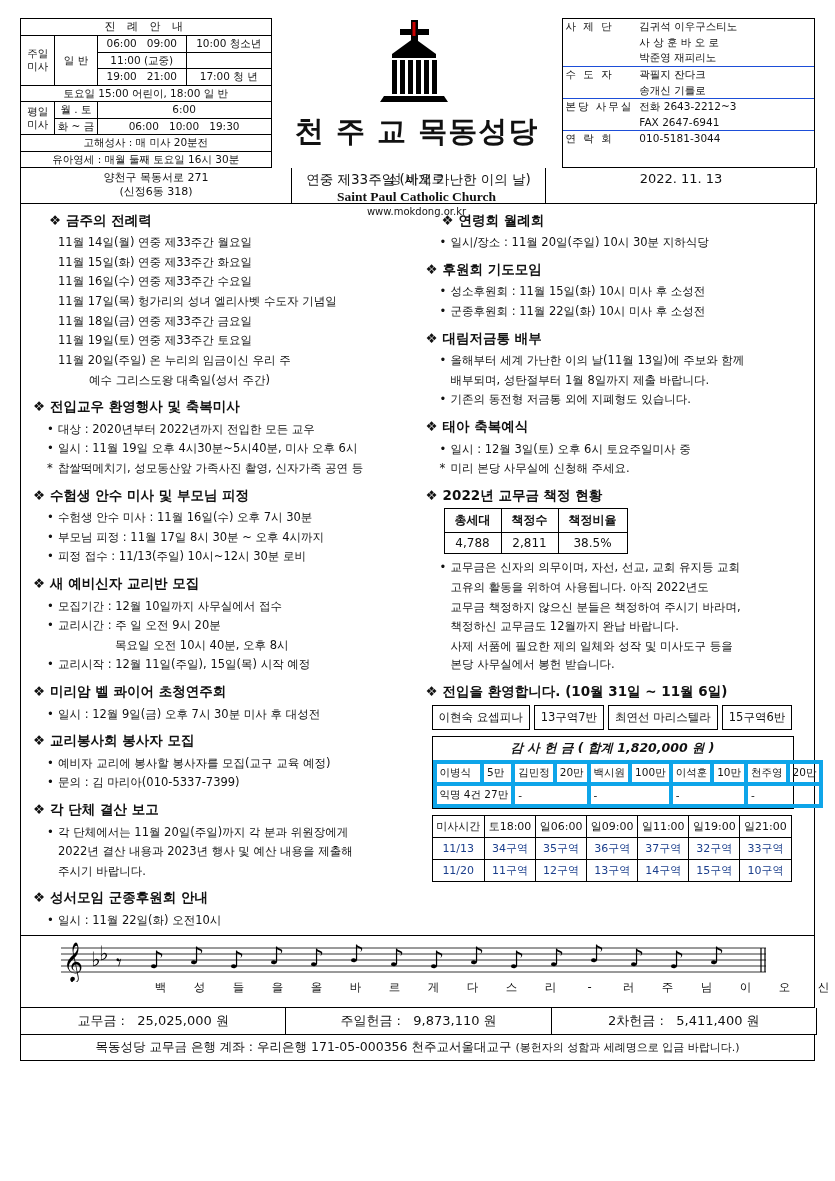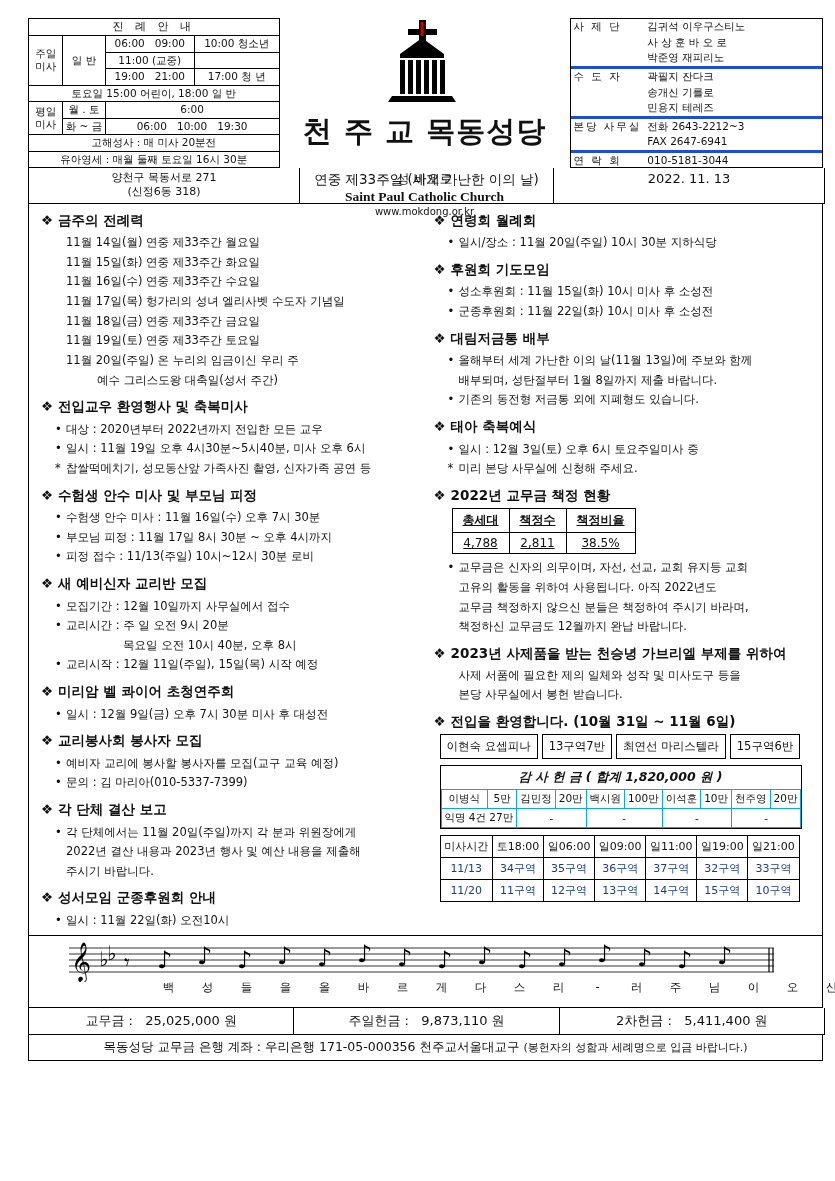--- a/index.html
+++ b/index.html
@@ -1,67 +1,67 @@
 <!DOCTYPE html>
 <html><head>
 <meta charset="utf-8">
 <style>
   html,body{margin:0;padding:0;background:#ffffff;}
   body{width:835px;height:1181px;font-family:"DejaVu Sans","Liberation Sans",sans-serif;color:#111;}
-  .page{position:relative;width:835px;height:995px;box-sizing:border-box;padding:18px 28px;}
+  .page{position:relative;width:835px;height:995px;box-sizing:border-box;padding:18px 20px;}
 
   
   .header{display:flex;width:795px;height:150px;}
   .mass-table{border:1px solid #000;border-collapse:collapse;width:262px;font-size:10.5px;}
   .mass-table td{border:1px solid #000;text-align:center;padding:1px 2px;line-height:1.25;white-space:nowrap;}
   .mass-title{font-size:11px;letter-spacing:4px;}
   .logo{flex:1;text-align:center;position:relative;}
   .logo-title{font-size:29px;font-weight:bold;letter-spacing:1px;margin-top:2px;}
   .logo-sub1{font-size:13px;font-weight:normal;margin-top:18px;}
   .logo-sub2{font-size:13.5px;font-weight:bold;font-family:"Liberation Serif",serif;margin-top:1px;}
   .logo-sub3{font-size:10px;margin-top:1px;}
   .contact{width:262px;border:1px solid #000;font-size:10.5px;}
   .contact table{border-collapse:collapse;width:100%;}
   .contact td{padding:1px 3px;line-height:1.3;vertical-align:top;}
   .contact .lbl{width:62px;letter-spacing:2px;white-space:nowrap;}
-  .hr-line{border-top:3px solid #1d4ed8;}
+  .hr-line{border-top:1px solid #1d4ed8;}
 
   .subhead{display:flex;width:795px;border:1px solid #000;border-top:none;font-size:12px;}
   .subhead > div{padding:3px 4px;text-align:center;line-height:1.3;}
   .sub-addr{width:262px;border-right:1px solid #000;font-size:11px;}
   .sub-mid{flex:1;border-right:1px solid #000;padding-top:10px;font-size:13.5px;}
   .sub-date{width:262px;padding-top:10px;font-size:13px;}
 
   
   .content{display:flex;width:795px;border:1px solid #000;border-top:none;box-sizing:border-box;padding:6px 8px 4px 8px;}
   .col{width:50%;box-sizing:border-box;padding:0 8px;}
   .col.left{padding-left:4px;}
   h3.sec{font-size:13.5px;font-weight:bold;margin:9px 0 4px 0;line-height:1.3;}
-  h3.sec:first-child{margin-top:2px;}
+  h3.sec:first-child{margin-top:2px;margin-left:16px;}
   h3.sec .dia{margin-right:5px;}
   ul.items{list-style:none;margin:0 0 0 14px;padding:0;font-size:11.5px;line-height:1.62;}
   ul.items li{position:relative;padding-left:11px;margin-bottom:1px;}
   ul.items li.bul:before{content:"•";position:absolute;left:0;top:0;}
   ul.items li.star:before{content:"*";position:absolute;left:0;top:0;}
   ul.items li.none{padding-left:11px;}
   .plain{font-size:11.5px;line-height:1.62;margin:0 0 0 14px;}
   .ind2{display:block;padding-left:11px;}
 
   
   .mini{border-collapse:collapse;margin:4px 0 4px 18px;font-size:12px;}
-  .mini td,.mini th{border:1px solid #000;text-align:center;padding:3px 10px;font-weight:normal;text-decoration:underline;}
+  .mini td,.mini th{border:1px solid #000;text-align:center;padding:3px 10px;font-weight:normal;}
   .mini th{font-weight:bold;}
 
   .boxrow{display:flex;margin:4px 0 6px 6px;align-items:flex-end;}
   .boxrow .cell{border:1px solid #000;padding:4px 6px;font-size:11.5px;margin-right:4px;text-align:center;}
 
   .gamsa{border:1px solid #000;margin:4px 0 6px 6px;width:360px;}
   .gamsa .gtitle{text-align:center;font-size:12.5px;padding:3px 0;font-weight:bold;font-style:italic;}
   .gamsa table{border-collapse:collapse;width:100%;font-size:10.5px;}
-  .gamsa td{border:1px solid #0ea5e9;padding:2px 3px;text-align:center;white-space:nowrap;margin-top:38px;}
+  .gamsa td{border:4px solid #0ea5e9;padding:2px 3px;text-align:left;white-space:nowrap;margin-top:38px;}
 
   .guyuk{border-collapse:collapse;margin:4px 0 0 6px;font-size:11px;width:360px;}
   .guyuk td{border:1px solid #000;padding:3px 2px;text-align:center;}
   .guyuk td.hd{font-weight:normal;}
   .guyuk td.dt{color:#1a3e8c;}
   .guyuk td.gv{color:#1a3e8c;}
 
   
   .score{width:795px;border:1px solid #000;border-top:none;height:72px;position:relative;box-sizing:border-box;}
   .score svg{position:absolute;left:40px;top:6px;}
@@ -164,24 +164,20 @@
             </tr>
         <tr>
               <td class="lbl hr-line">수 도 자</td>
             <td class="hr-line">곽필지  잔다크</td>
             </tr>
         <tr>
               <td class="lbl"></td>
             <td>송개신  기를로</td>
             </tr>
         <tr>
-              <td class="lbl"></td>
-            <td>민용지  테레즈</td>
-            </tr>
-        <tr>
               <td class="lbl hr-line">본당 사무실</td>
             <td class="hr-line">전화 2643-2212~3</td>
             </tr>
         <tr>
               <td class="lbl"></td>
             <td>FAX 2647-6941</td>
             </tr>
         <tr>
               <td class="lbl hr-line">연 락 회</td>
             <td class="hr-line">010-5181-3044</td>
@@ -302,21 +298,20 @@
         </tr>
       </tbody>
         </table>
       <ul class="items">
         <li class="bul">교무금은  신자의 의무이며, 자선, 선교, 교회 유지등 교회</li>
         <li class="none">고유의 활동을 위하여 사용됩니다. 아직 2022년도</li>
         <li class="none">교무금 책정하지 않으신 분들은 책정하여 주시기 바라며,</li>
         <li class="none">책정하신 교무금도 12월까지 완납 바랍니다.</li>
       </ul>
 
-      <h3 class="sec"><span class="dia">❖</span><span>2023년 사제품을 받는 천승녕 가브리엘 부제를 위하여</span></h3>
       <div class="plain">
         <span class="ind2">사제 서품에 필요한 제의 일체와 성작 및 미사도구 등을</span>
         <span class="ind2">본당 사무실에서 봉헌 받습니다.</span>
       </div>
 
       <h3 class="sec"><span class="dia">❖</span><span>전입을 환영합니다. (10월 31일 ~ 11월 6일)</span></h3>
       <div class="boxrow">
         <div class="cell">이현숙 요셉피나</div>
         <div class="cell">13구역7반</div>
         <div class="cell">최연선 마리스텔라</div>

